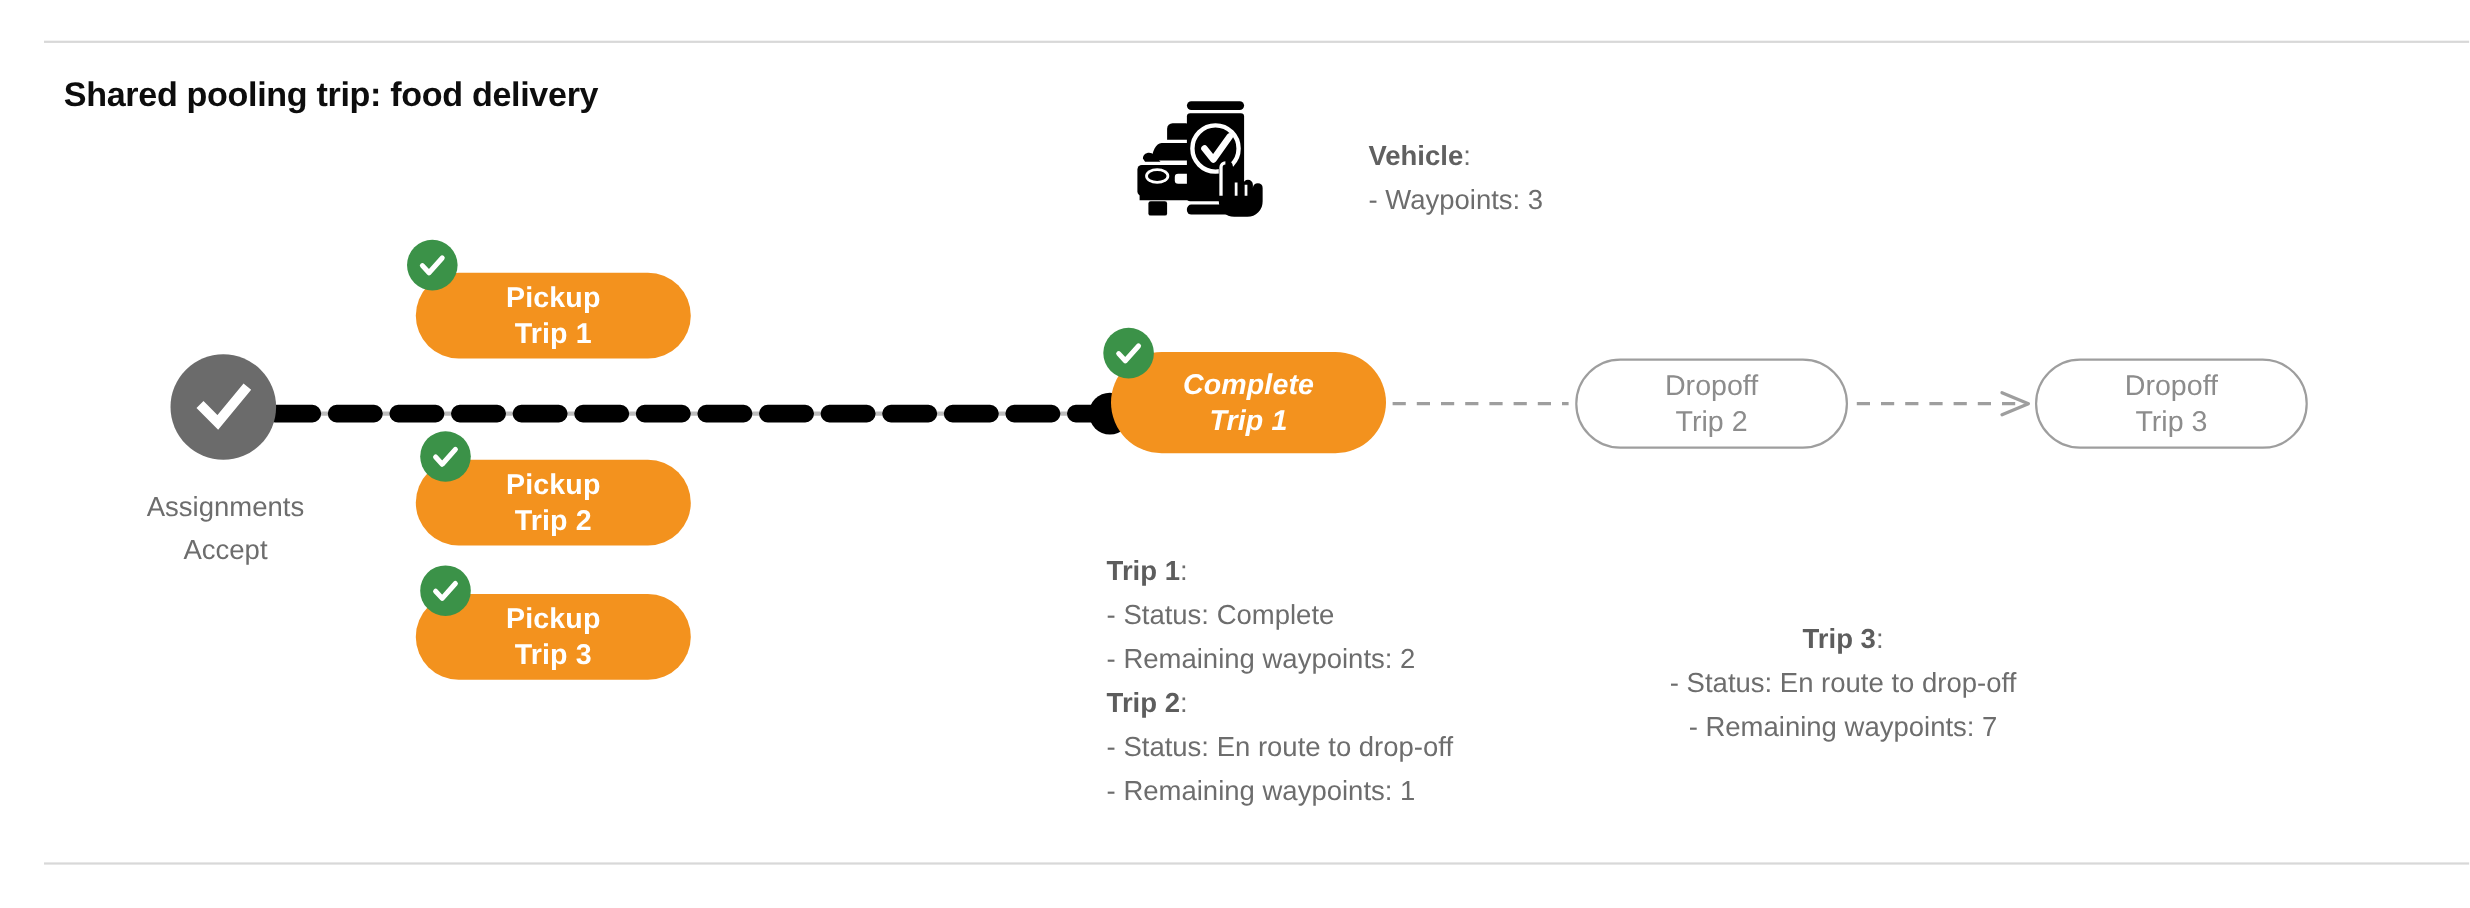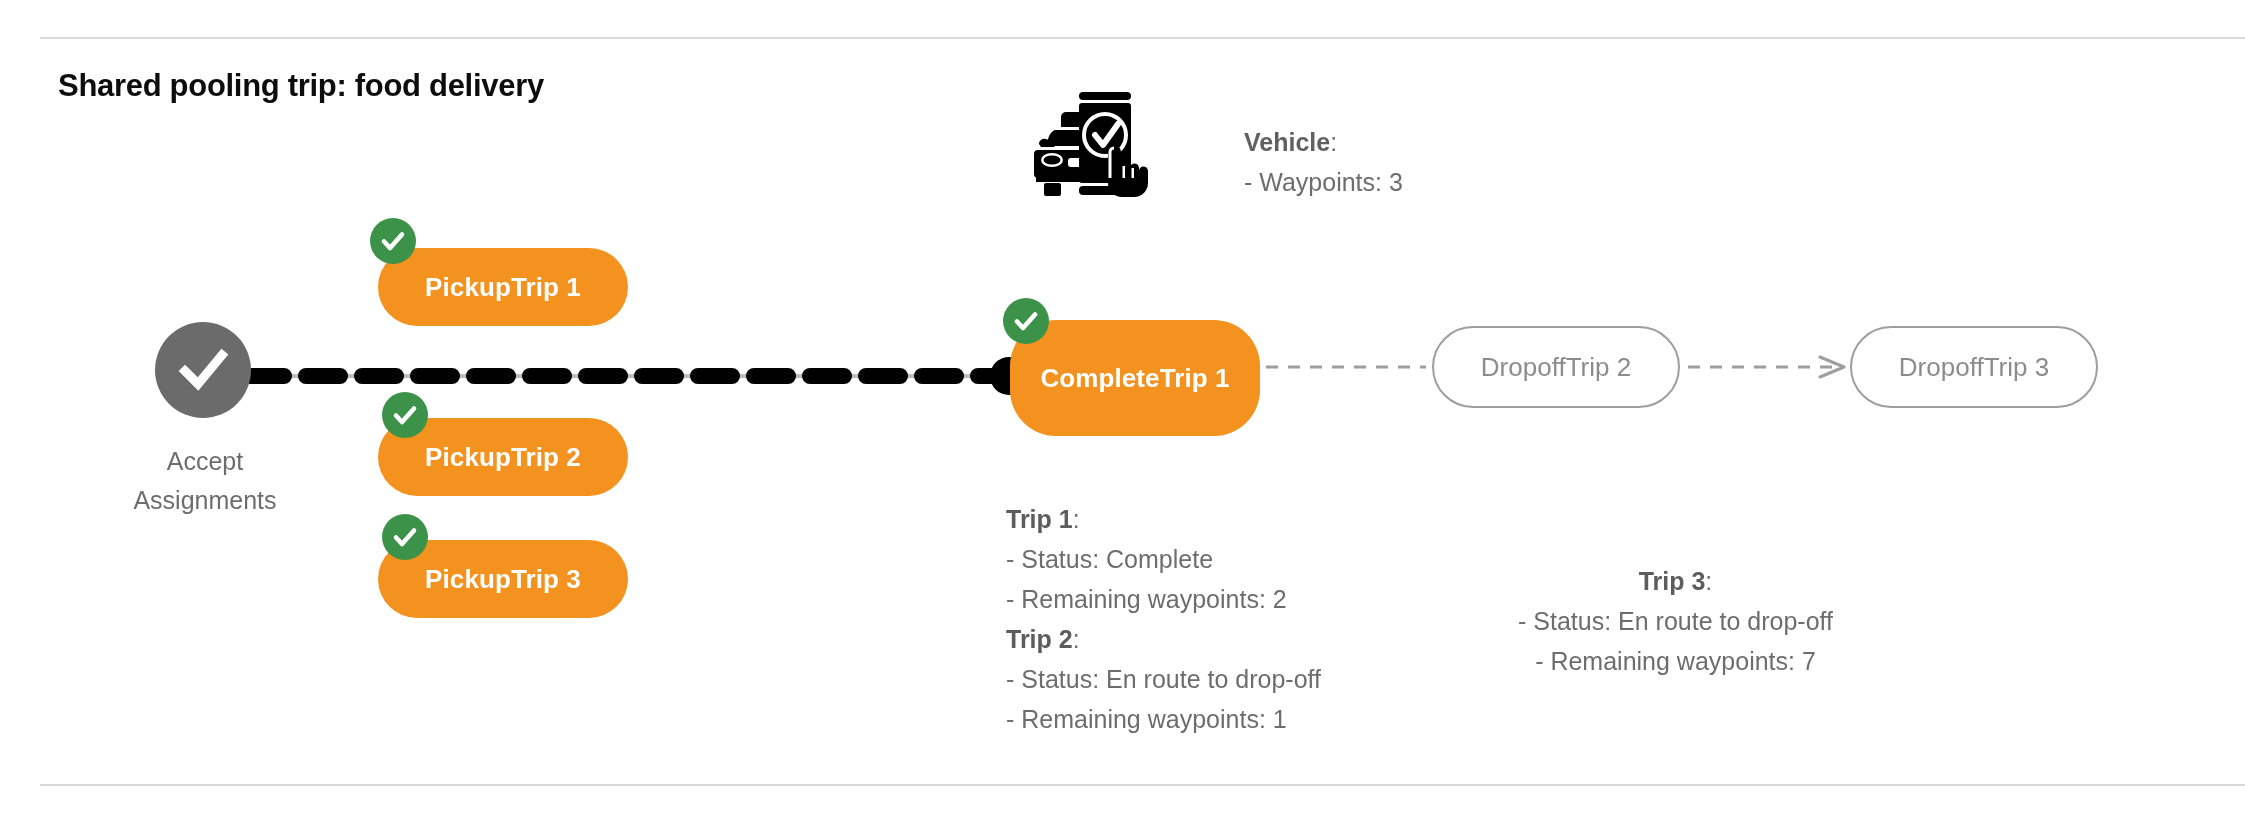--- a/index.html
+++ b/index.html
@@ -77,20 +77,21 @@
     font-size: 25px;
     line-height: 39px;
     color: #6d6d6d;
   }
 
   
   .pill {
     position: absolute;
     border-radius: 46px;
     display: flex;
+    flex-direction: column;
     align-items: center;
     justify-content: center;
     box-sizing: border-box;
   }
   .pill-line {
     font-size: 26px;
     line-height: 33px;
     white-space: nowrap;
   }
   .pill.filled {
@@ -101,21 +102,21 @@
   .pill.outline {
     background: #ffffff;
     border: 2px solid #9e9e9e;
     color: #8c8c8c;
   }
 
   
   #pill-pickup-1  { left: 378px;  top: 248px; width: 250px; height: 78px; }
   #pill-pickup-2  { left: 378px;  top: 418px; width: 250px; height: 78px; }
   #pill-pickup-3  { left: 378px;  top: 540px; width: 250px; height: 78px; }
-  #pill-complete  { left: 1010px; top: 320px; width: 250px; height: 116px; }
+  #pill-complete  { left: 1010px; top: 320px; width: 250px; height: 92px; font-style: italic; }
   #pill-dropoff-2 { left: 1432px; top: 326px; width: 248px; height: 82px; }
   #pill-dropoff-3 { left: 1850px; top: 326px; width: 248px; height: 82px; }
 
   
   .badge-check {
     position: absolute;
     width: 46px;
     height: 46px;
     border-radius: 50%;
     background: #3b9248;
@@ -189,22 +190,22 @@
   </svg>
 
   <div class="accept-node">
     <div class="accept-circle">
       <svg width="62" height="62" viewBox="0 0 62 62">
         <path d="M 13 32 L 26 45 L 50 16" fill="none" stroke="#ffffff" stroke-width="9" stroke-linecap="square" stroke-linejoin="miter"></path>
       </svg>
     </div>
   </div>
   <div class="accept-label">
+    <div>Assignments</div>
     <div>Accept</div>
-    <div>Assignments</div>
   </div>
 
   <div class="badge-check" id="badge-pickup-1">
     <svg width="30" height="30" viewBox="0 0 30 30">
       <path d="M 6 15.5 L 12 22 L 24 8.5" fill="none" stroke="#ffffff" stroke-width="4.6" stroke-linecap="round" stroke-linejoin="round"></path>
     </svg>
   </div>
   <div class="pill filled" id="pill-pickup-1">
     <span class="pill-line">Pickup</span>
     <span class="pill-line">Trip 1</span>

